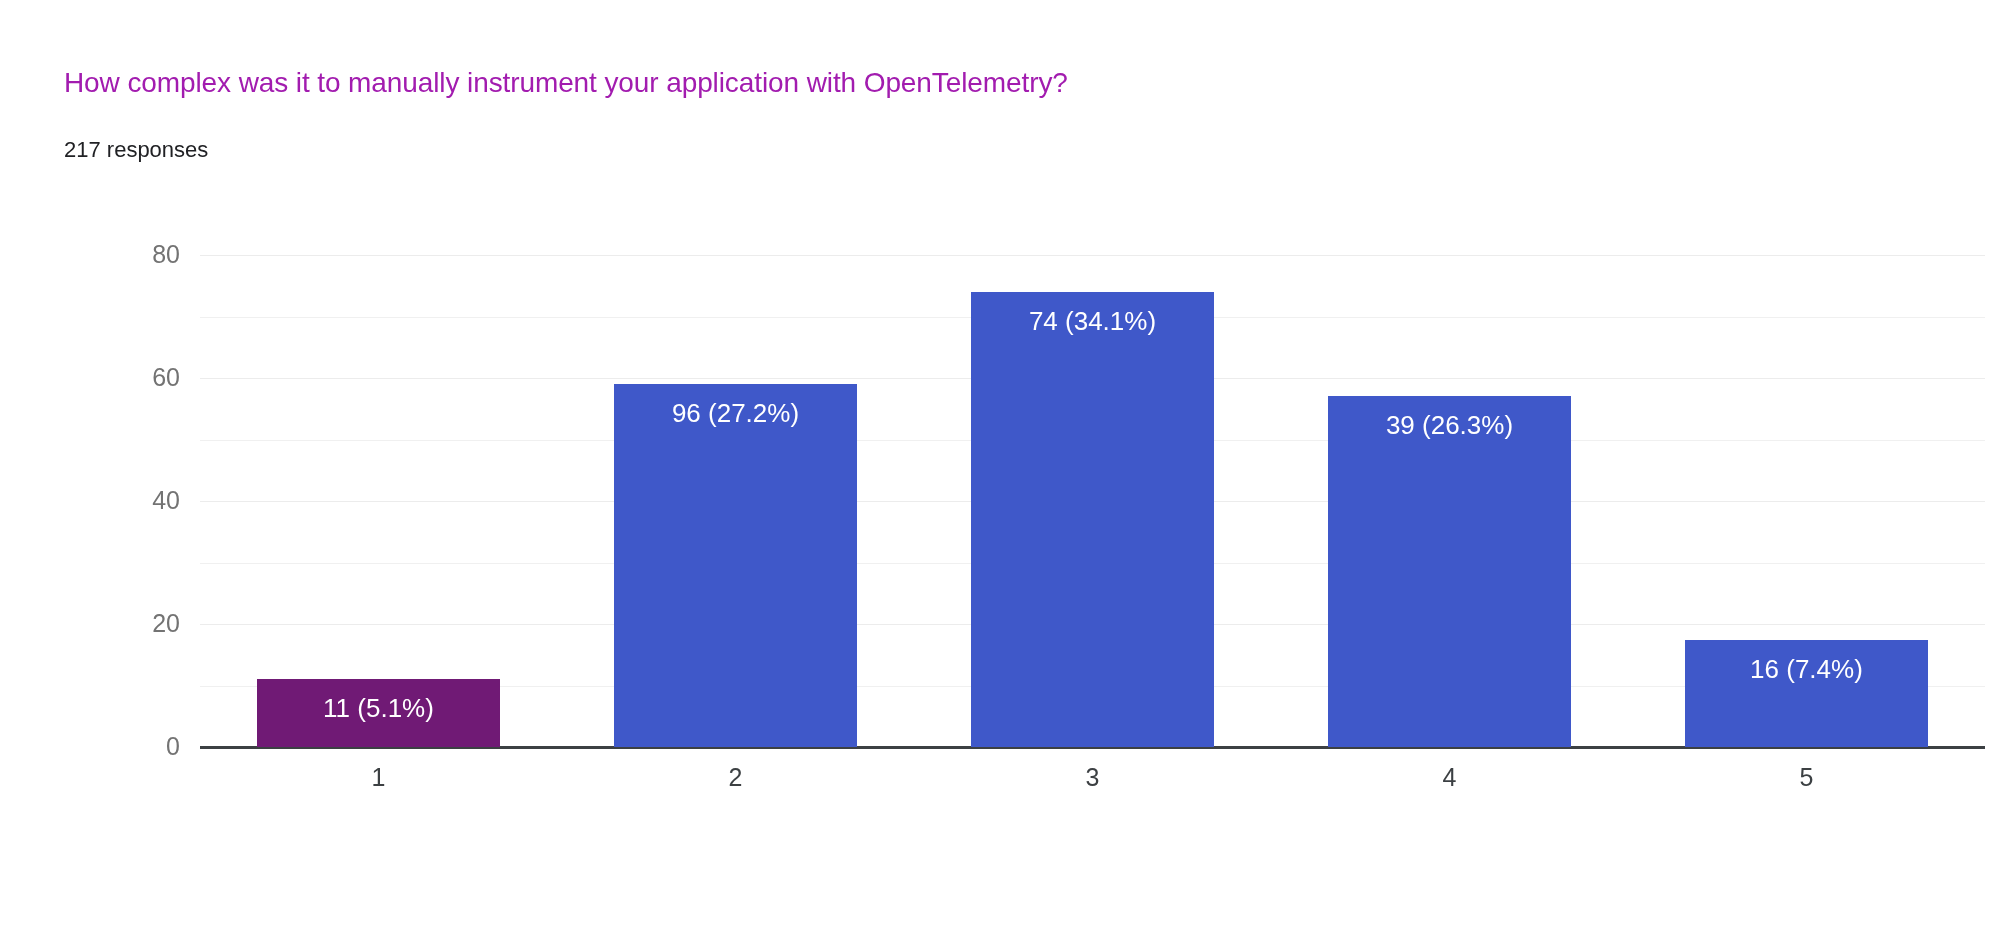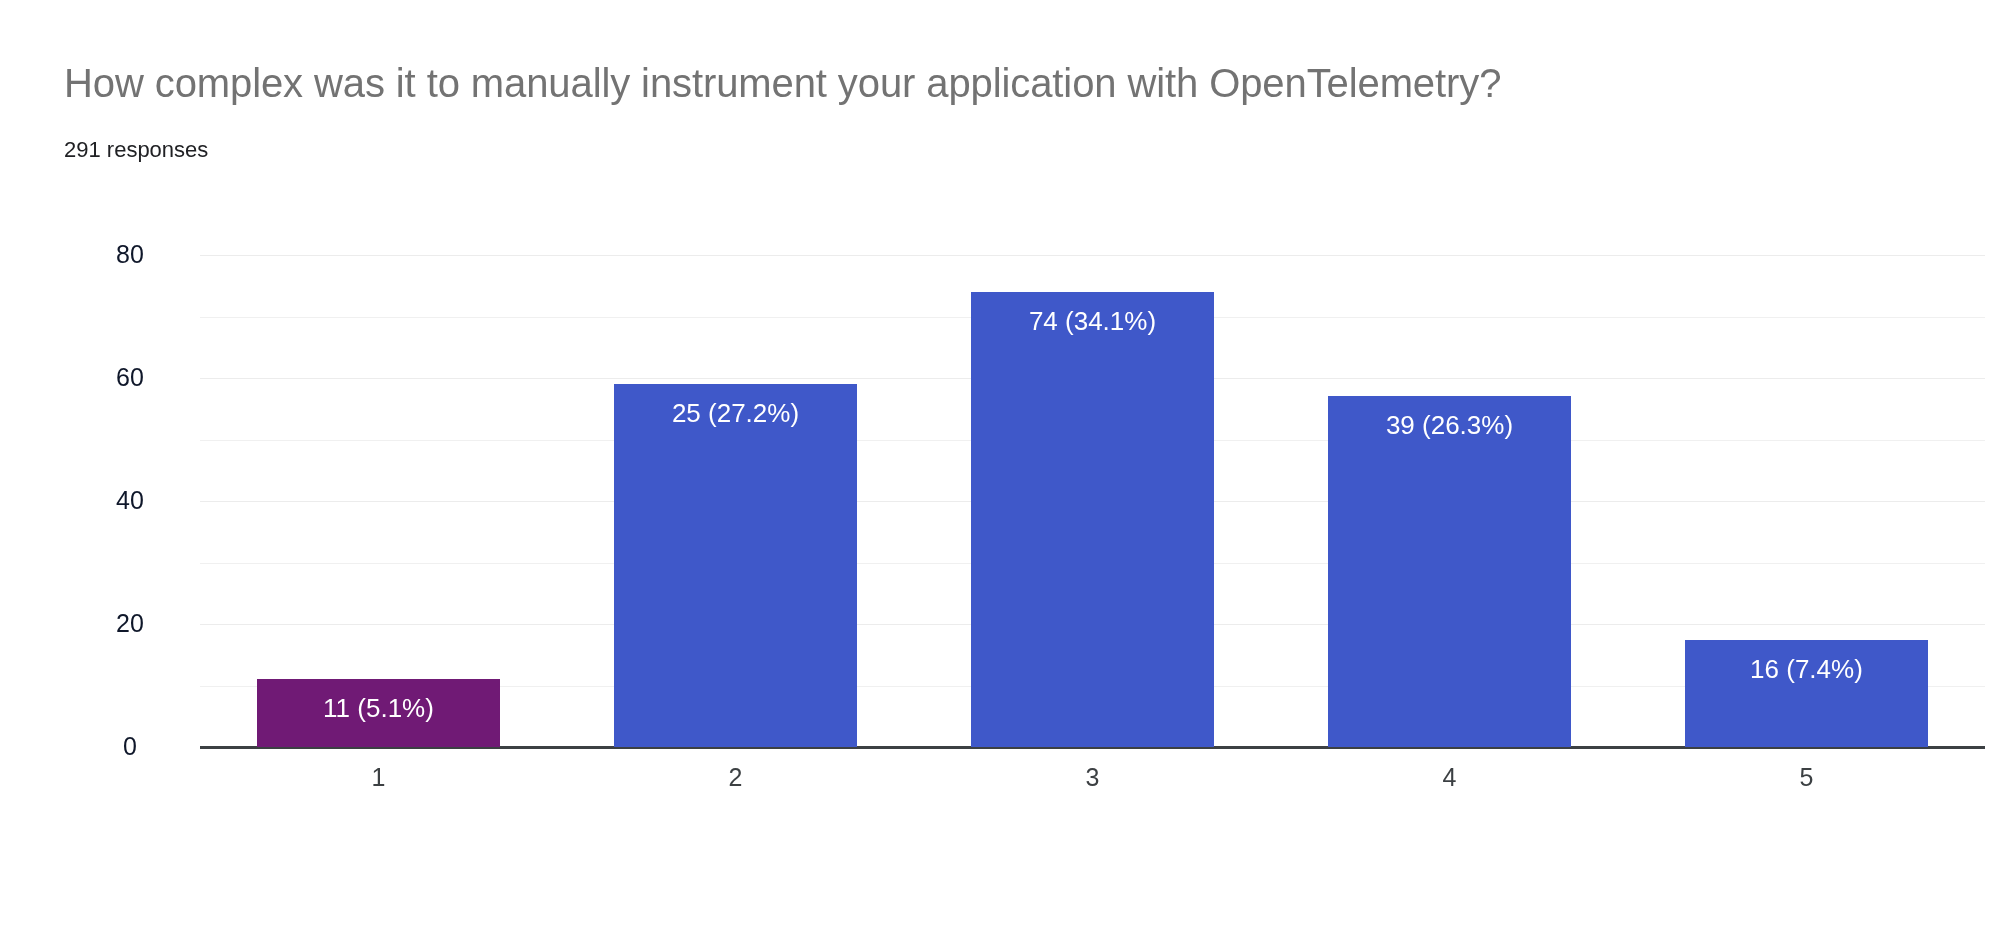--- a/index.html
+++ b/index.html
@@ -19,24 +19,24 @@
     width: 1999px;
     height: 951px;
     background: #ffffff;
   }
 
   
   .q-title {
     position: absolute;
     left: 64px;
     top: 62px;
-    font-size: 40px;
+    font-size: 28px;
     line-height: 42px;
     font-weight: 400;
-    color: #737373;
+    color: #a21caf;
     letter-spacing: -0.1px;
     white-space: nowrap;
     text-align: center;
   }
   .q-responses {
     position: absolute;
     left: 64px;
     top: 136px;
     font-size: 22px;
     line-height: 28px;
@@ -79,24 +79,24 @@
     width: 1785px;
     height: 3px;
     background: #3c4043;
   }
 
   
   .ytick {
     position: absolute;
     right: 0;
     width: 100px;
-    text-align: center;
+    text-align: right;
     font-size: 25px;
     line-height: 25px;
-    color: #0f172a;
+    color: #737373;
     transform: translateY(-13px);
   }
   .yaxis {
     position: absolute;
     left: 60px;
     top: 255px;
     width: 120px;
     height: 492px;
   }
 
@@ -148,21 +148,21 @@
     line-height: 30px;
     color: #3c4043;
   }
 </style>
 </head>
 <body>
 
 <div id="root">
 
   <div class="q-title">How complex was it to manually instrument your application with OpenTelemetry?</div>
-  <div class="q-responses">291 responses</div>
+  <div class="q-responses">217 responses</div>
 
   <div class="chart">
 
     <div class="plot" id="gridlines">
         <div class="gridline major" style="top: 369px;"></div>
         <div class="gridline major" style="top: 246px;"></div>
         <div class="gridline major" style="top: 123px;"></div>
         <div class="gridline major" style="top: 0px;"></div>
         <div class="gridline" style="top: 430.5px;"></div>
         <div class="gridline" style="top: 307.5px;"></div>
@@ -181,21 +181,21 @@
     <div class="baseline"></div>
 
     <div class="bars" id="bars">
         <div class="bar-slot" style="left: 0px; width: 357px;">
           <div class="bar" title="1: 11 (5.1%)" style="height: 67.65px; background: #701a75;">
             <div class="bar-label" style="color: rgb(255, 255, 255);">11 (5.1%)</div>
           </div>
         </div>
         <div class="bar-slot" style="left: 357px; width: 357px;">
           <div class="bar" title="2: 59 (27.2%)" style="height: 362.85px; background: rgb(63, 88, 201);">
-            <div class="bar-label" style="color: rgb(255, 255, 255);">25 (27.2%)</div>
+            <div class="bar-label" style="color: rgb(255, 255, 255);">96 (27.2%)</div>
           </div>
         </div>
         <div class="bar-slot" style="left: 714px; width: 357px; margin-top: 16px;">
           <div class="bar" title="3: 74 (34.1%)" style="height: 455.1px; background: rgb(63, 88, 201);">
             <div class="bar-label" style="color: rgb(255, 255, 255);">74 (34.1%)</div>
           </div>
         </div>
         <div class="bar-slot" style="left: 1071px; width: 357px;">
           <div class="bar" title="4: 57 (26.3%)" style="height: 350.55px; background: rgb(63, 88, 201);">
             <div class="bar-label" style="color: rgb(255, 255, 255);">39 (26.3%)</div>

